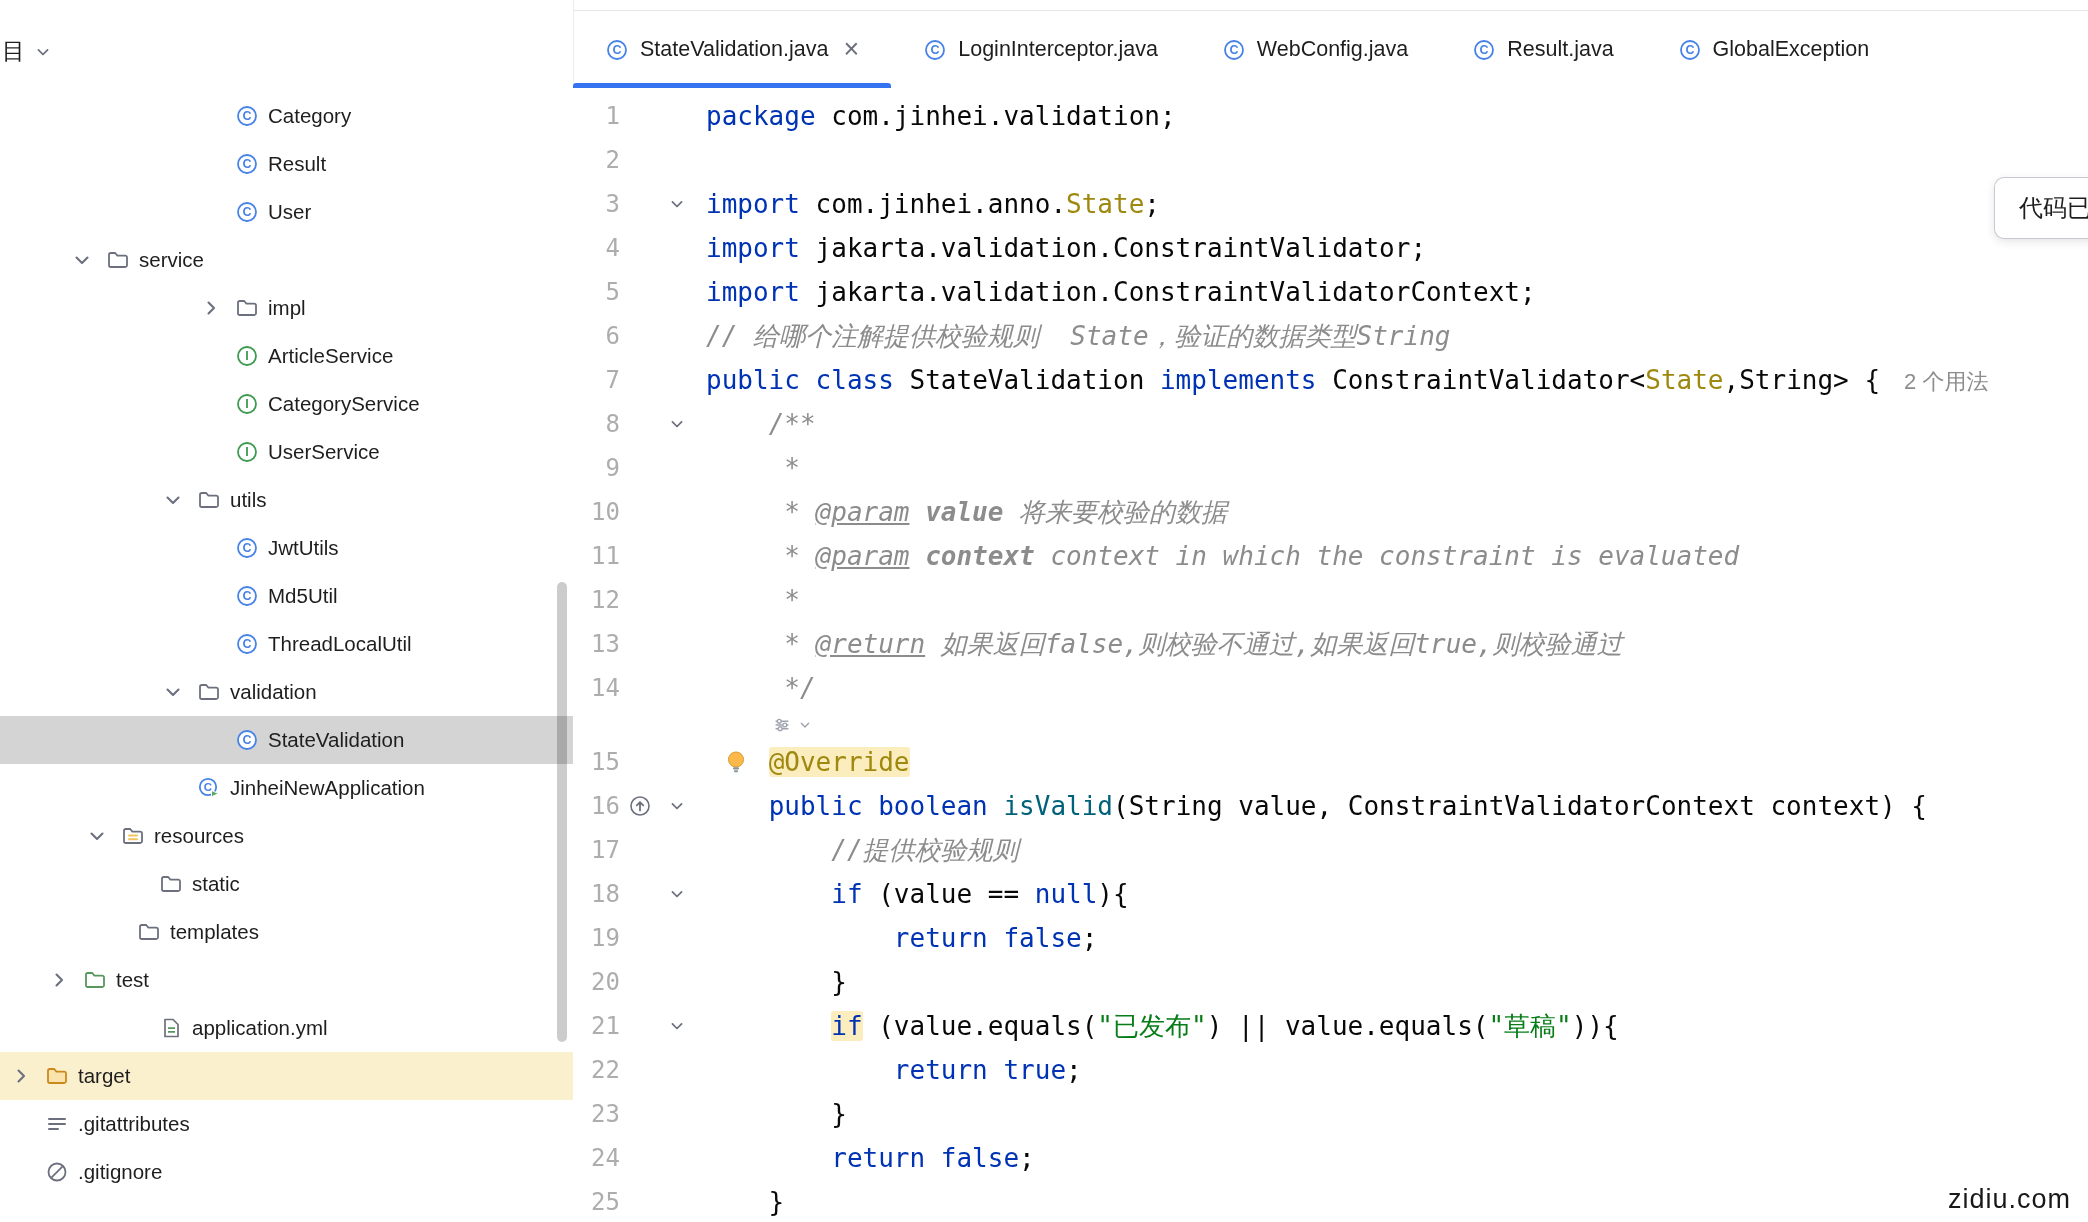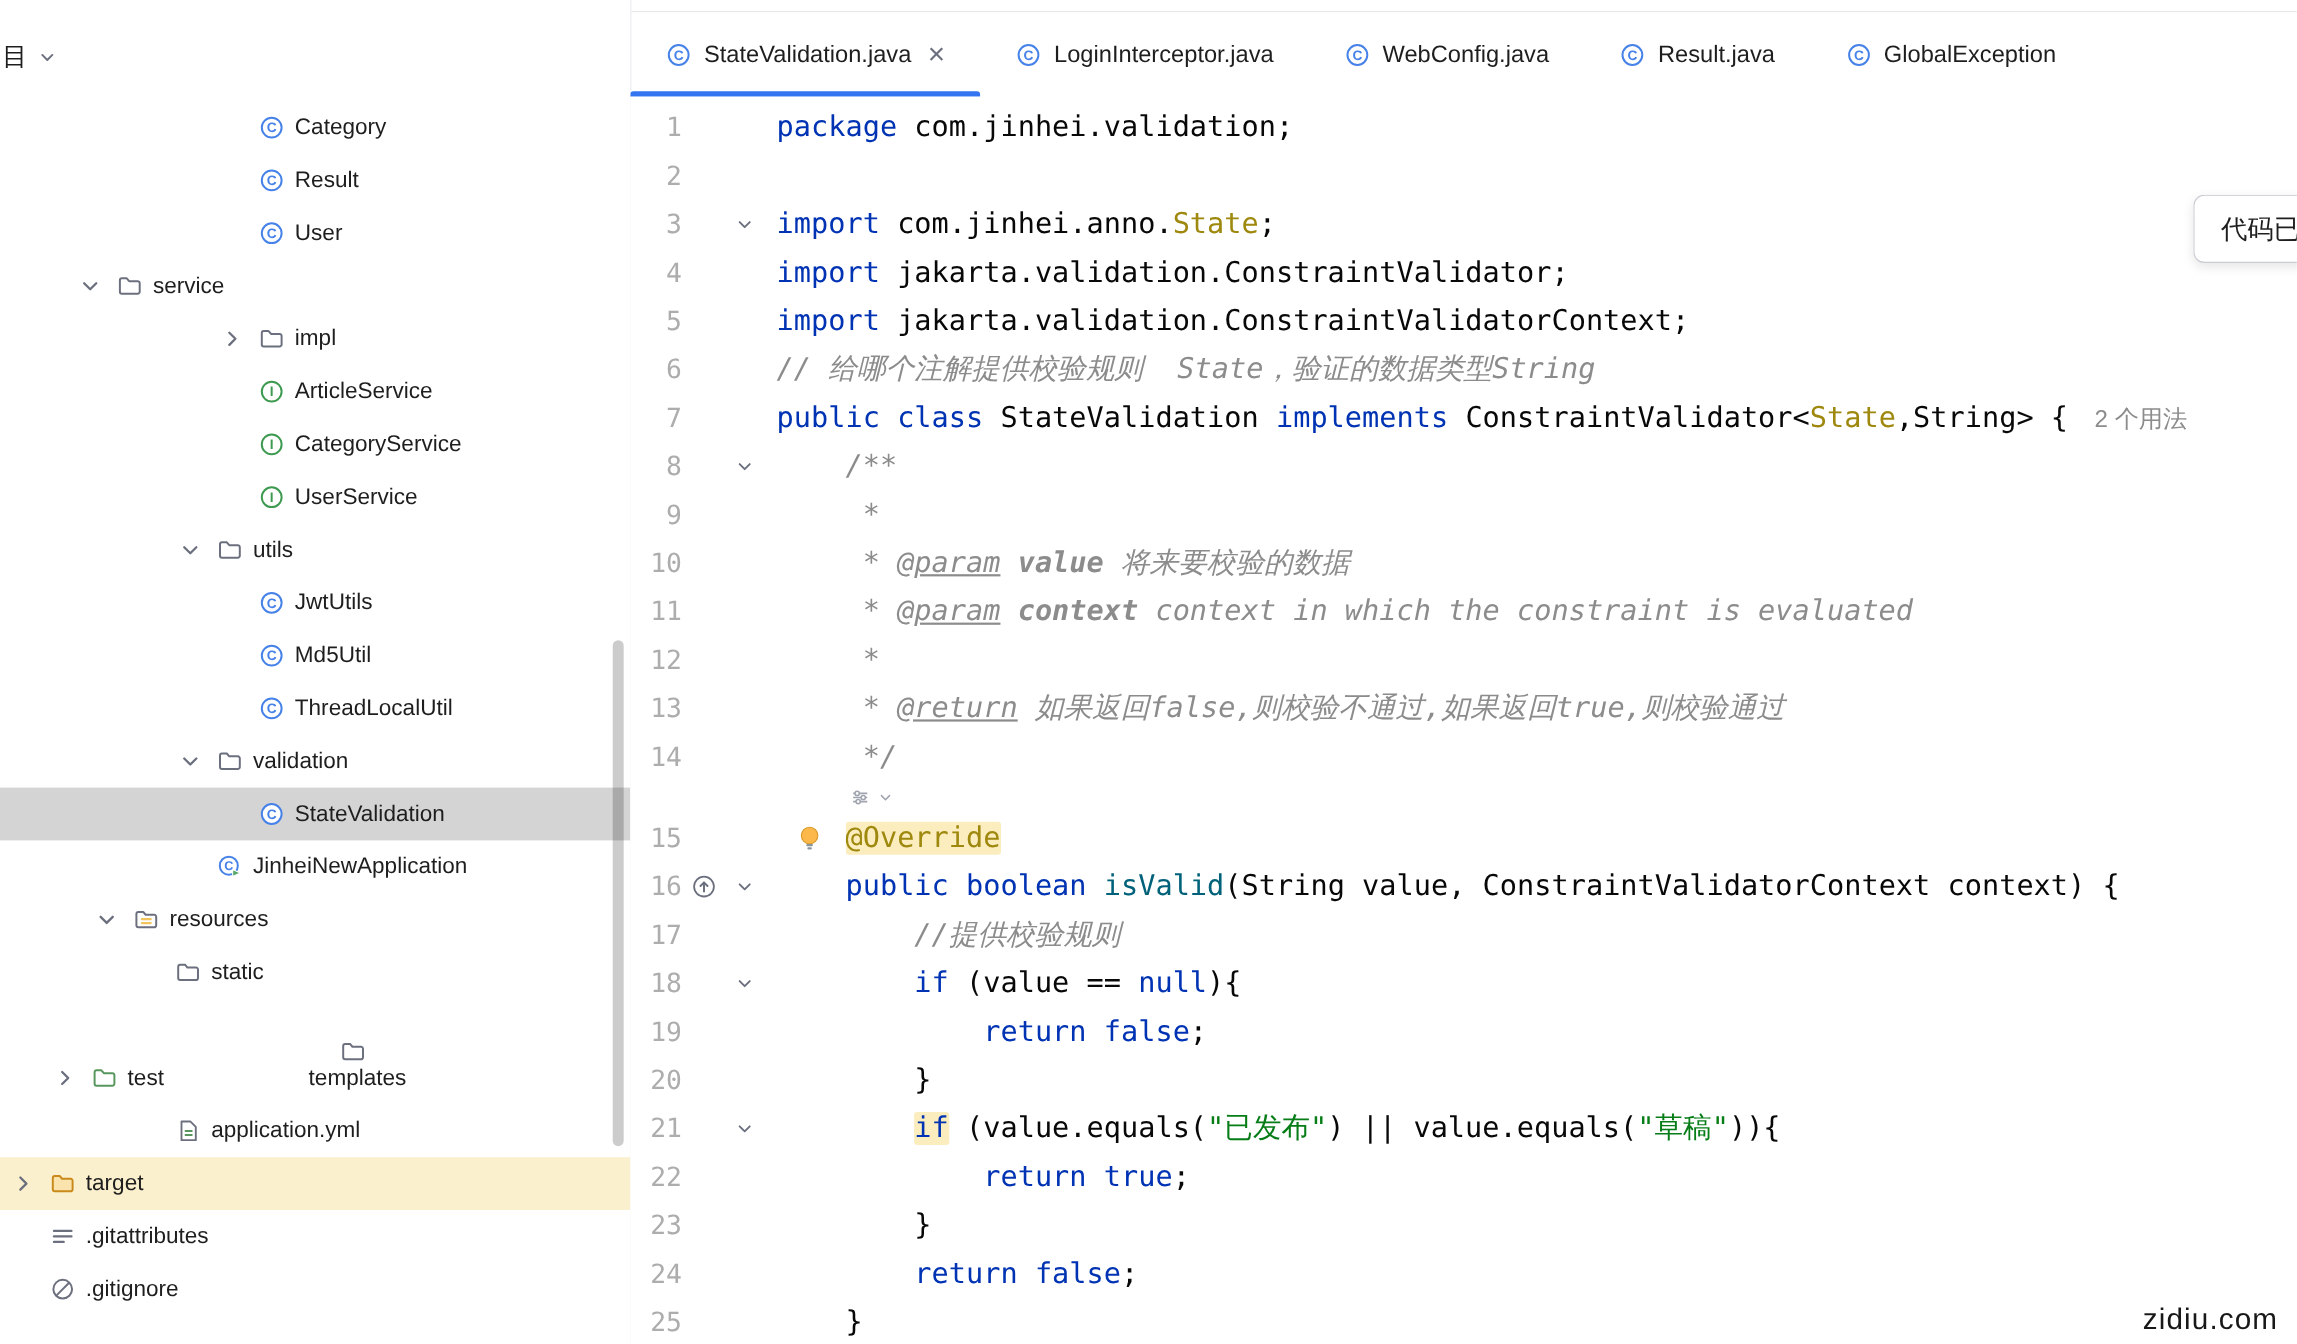--- a/index.html
+++ b/index.html
@@ -246,21 +246,21 @@
         </div>
         <div class="tree-row" style="padding-left: 123px;">
           <span class="t-chev"></span>
           <span class="t-icon">
             <svg width="24" height="24" viewBox="0 0 24 24" xmlns="http://www.w3.org/2000/svg">
               <path d="M3 8 V6.8 A1.8 1.8 0 0 1 4.8 5 H9.2 L11.4 7.6 H19.2 A1.8 1.8 0 0 1 21 9.4 V17.2 A1.8 1.8 0 0 1 19.2 19 H4.8 A1.8 1.8 0 0 1 3 17.2 Z" fill="none" stroke="#6C707E" stroke-width="1.8" stroke-linejoin="round"></path>
             </svg>
           </span>
           <span class="t-label">static</span>
         </div>
-        <div class="tree-row" style="padding-left: 68px; flex-direction: column;">
+        <div class="tree-row" style="padding-left: 101px;">
           <span class="t-chev"></span>
           <span class="t-icon">
             <svg width="24" height="24" viewBox="0 0 24 24" xmlns="http://www.w3.org/2000/svg">
               <path d="M3 8 V6.8 A1.8 1.8 0 0 1 4.8 5 H9.2 L11.4 7.6 H19.2 A1.8 1.8 0 0 1 21 9.4 V17.2 A1.8 1.8 0 0 1 19.2 19 H4.8 A1.8 1.8 0 0 1 3 17.2 Z" fill="none" stroke="#6C707E" stroke-width="1.8" stroke-linejoin="round"></path>
             </svg>
           </span>
           <span class="t-label">templates</span>
         </div>
         <div class="tree-row" style="padding-left: 47px;">
           <span class="t-chev">

